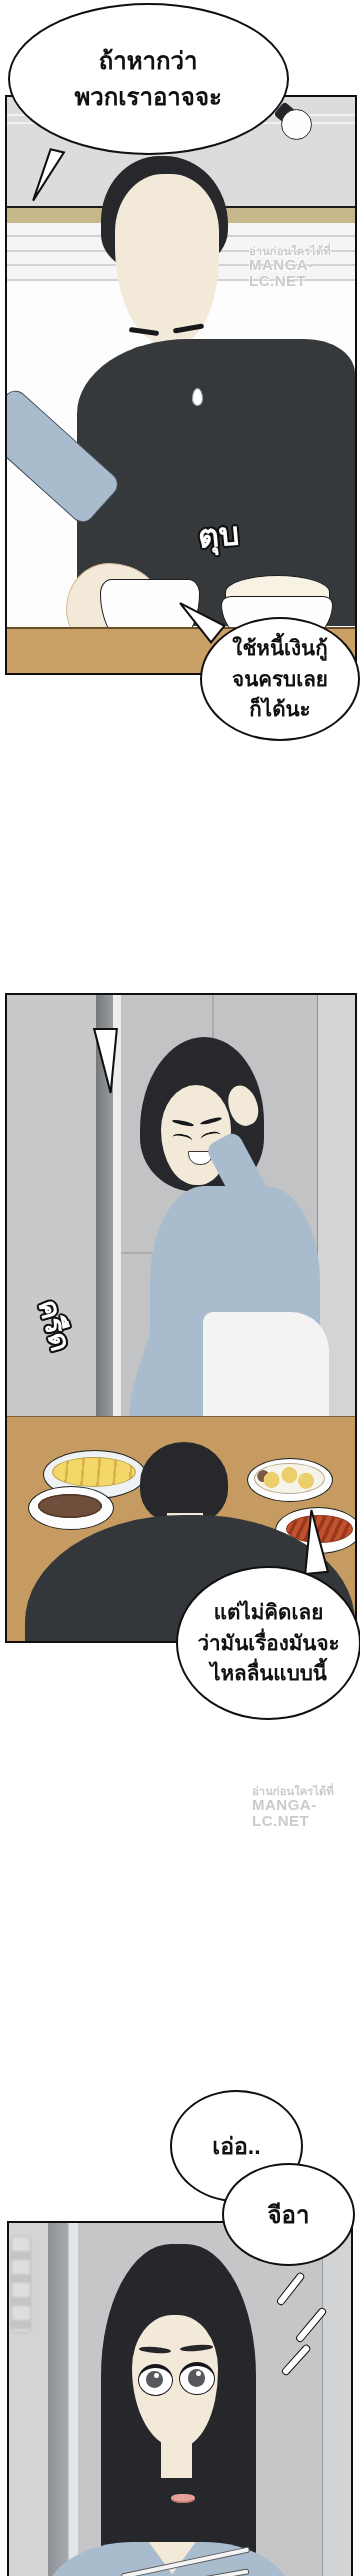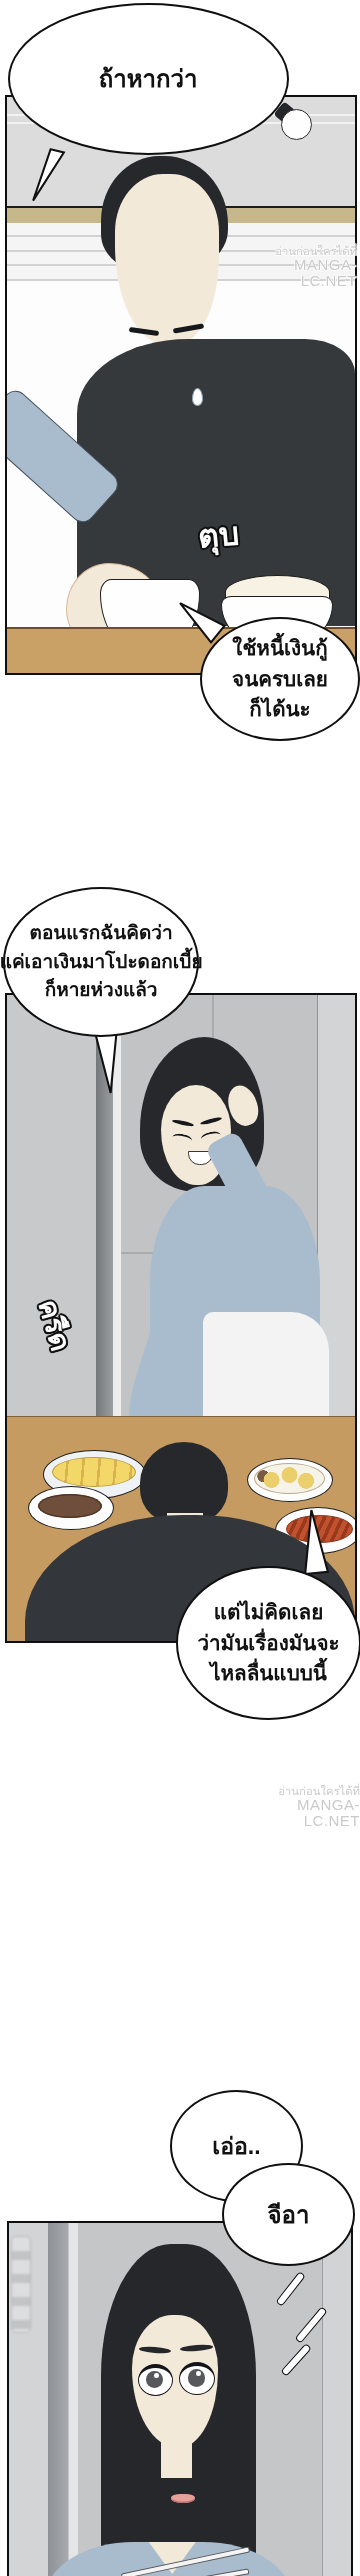--- a/index.html
+++ b/index.html
@@ -19,21 +19,21 @@
   .sweat{position:absolute;background:#fdfdfd;border:1.5px solid #8ca2b4;z-index:4;
          border-radius:50% 50% 50% 50%/62% 62% 38% 38%;}
   .eye{position:absolute;background:#fff;border:1.5px solid #14151a;border-top-width:4.1px;border-radius:50%;}
   .iris{position:absolute;background:#3c4046;border-radius:50%;}
   .glint{position:absolute;background:#fff;border-radius:50%;}
   .brow{position:absolute;background:#17181c;border-radius:3.1px;}
   .skin{background:#f3e9d9;}
   .hairblob{position:absolute;background:#26282c;}
   .shirt{background:#36393c;}
   .bluetop{background:#a9bccd;}
-  .wm{position:absolute;z-index:9;text-align:right;color:#c8c8c8;font-weight:400;line-height:1.08;opacity:.93;
+  .wm{position:absolute;z-index:9;text-align:left;color:#c8c8c8;font-weight:700;line-height:1.08;opacity:.93;
       text-shadow:0 0 0.5px #fff,0.5px 0.5px 0 #fff,-0.5px -0.5px 0 #fff,0.5px -0.5px 0 #fff,-0.5px 0.5px 0 #fff,0 0 2.6px #fff;}
   .wm .l1{font-size:11.3px;display:block;}
   .wm .l2{font-size:15px;display:block;letter-spacing:0.5px;}
 </style>
 </head>
 <body>
 
 <div class="page">
 
   <section class="panel" style="left:5.2px;top:95px;width:352px;height:580px;background:#fdfdfd;">
@@ -149,39 +149,35 @@
     <i class="dash" style="left:262px;top:62px;width:37px;height:5.7px;transform:rotate(-52deg);"></i>
     <i class="dash" style="left:281px;top:98px;width:40px;height:5.7px;transform:rotate(-50deg);"></i>
     <i class="dash" style="left:268px;top:133px;width:36px;height:5.7px;transform:rotate(-48deg);"></i>
   </section>
 
   <svg class="tail" style="left:28px;top:147px;" width="41" height="57" viewBox="0 0 80 110">
       <polygon points="44,4 70,10 10,104" fill="#fff" stroke="#101010" stroke-width="4"></polygon>
     </svg>
   <div class="bubble" style="left:7.7px;top:2.6px;width:281px;height:152px;font-size:24px;text-align:right;">
     <span class="ln">ถ้าหากว่า</span>
+    <span class="ln">พวกเราอาจจะ</span>
   </div>
 
   <svg class="tail" style="left:178px;top:600px;" width="49" height="49" viewBox="0 0 95 95">
       <polygon points="4,6 90,50 64,82" fill="#fff" stroke="#101010" stroke-width="4"></polygon>
     </svg>
   <div class="bubble" style="left:200px;top:617px;width:160px;height:124px;font-size:20.6px;">
     <span class="ln">ใช้หนี้เงินกู้</span>
     <span class="ln">จนครบเลย</span>
     <span class="ln">ก็ได้นะ</span>
   </div>
 
   <svg class="tail" style="left:90px;top:1028px;" width="31" height="68" viewBox="0 0 60 132">
       <polygon points="8,2 52,2 40,126" fill="#fff" stroke="#101010" stroke-width="4"></polygon>
     </svg>
-  <div class="bubble" style="left:3.1px;top:887px;width:196px;height:150px;font-size:19px;">
-    <span class="ln">ตอนแรกฉันคิดว่า</span>
-    <span class="ln">แค่เอาเงินมาโปะดอกเบี้ย</span>
-    <span class="ln">ก็หายห่วงแล้ว</span>
-  </div>
 
   <svg class="tail" style="left:301px;top:1509px;" width="29" height="68" viewBox="0 0 56 132">
       <polygon points="20,2 8,126 52,122" fill="#fff" stroke="#101010" stroke-width="4"></polygon>
     </svg>
   <div class="bubble" style="left:176px;top:1566px;width:185px;height:154px;font-size:20.6px;">
     <span class="ln">แต่ไม่คิดเลย</span>
     <span class="ln">ว่ามันเรื่องมันจะ</span>
     <span class="ln">ไหลลื่นแบบนี้</span>
   </div>
 

